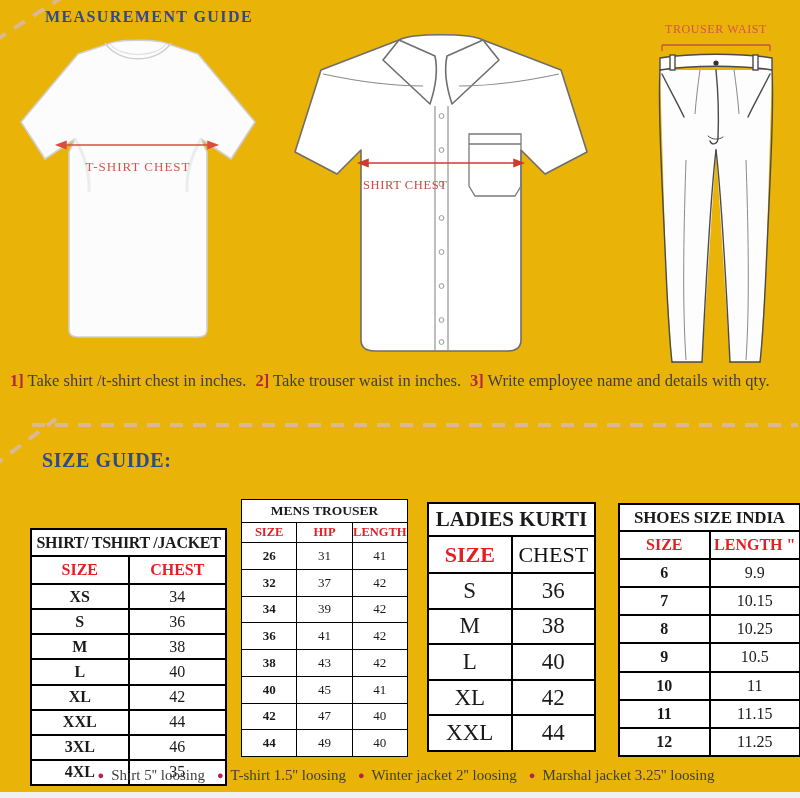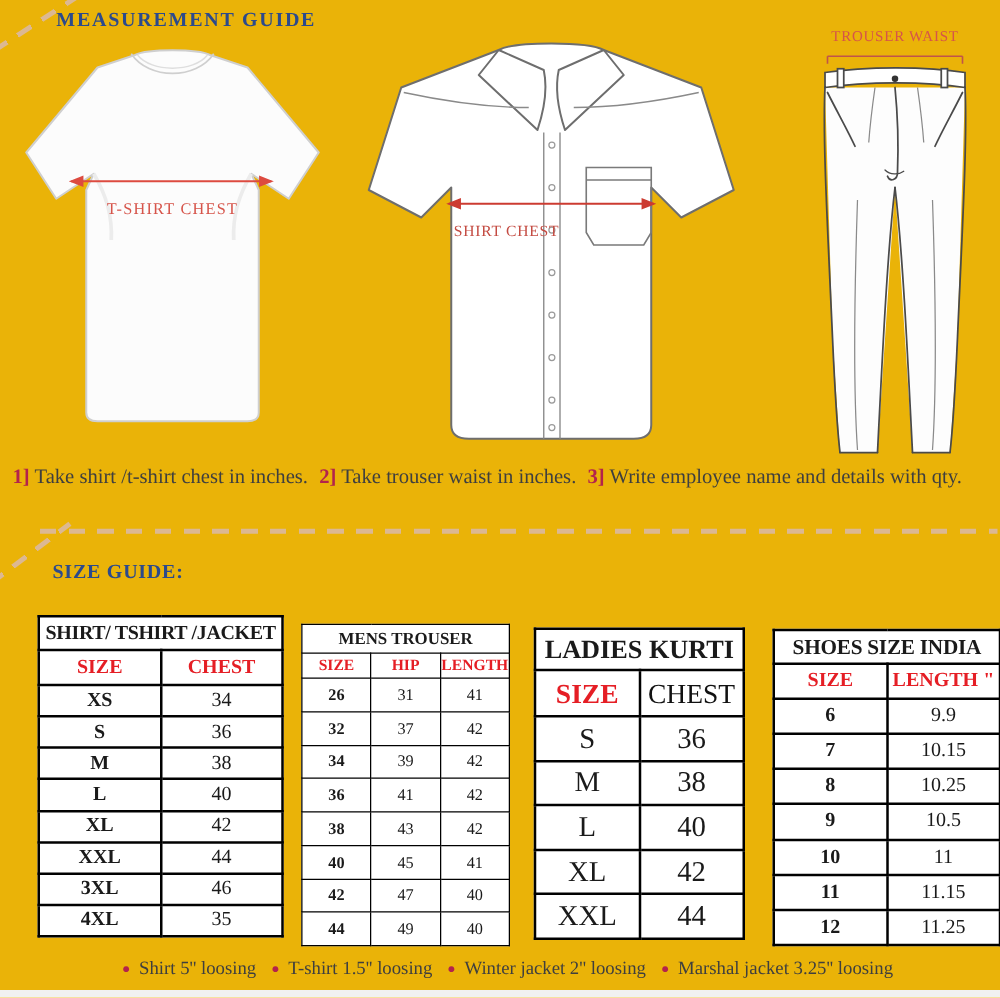--- a/index.html
+++ b/index.html
@@ -8,35 +8,35 @@
 
   
   .dash{position:absolute;height:4px;
         background:repeating-linear-gradient(90deg,#dcb892 0 13px,rgba(0,0,0,0) 13px 23px);}
   .dash-corner-tl{left:-12px;top:16px;width:84px;transform:rotate(-33deg);}
   .dash-sep{left:32px;top:423px;width:766px;}
   .dash-sep-bend{left:-16px;top:441px;width:80px;transform:rotate(-37deg);}
 
   .page-title{position:absolute;left:45px;top:8px;font-size:16px;font-weight:bold;
               letter-spacing:1.4px;color:#2c4a8c;}
-  .size-guide-heading{position:absolute;left:42px;top:449px;font-size:16px;font-weight:bold;
+  .size-guide-heading{position:absolute;left:42px;top:449px;font-size:20px;font-weight:bold;
               letter-spacing:.6px;color:#2c4a8c;}
 
   .fig{position:absolute;}
   .fig-tshirt{left:5px;top:30px;width:266px;height:330px;}
   .fig-shirt{left:285px;top:26px;width:312px;height:338px;}
   .fig-trouser{left:622px;top:20px;width:175px;height:350px;}
 
   .instructions{position:absolute;left:10px;top:371px;width:788px;white-space:nowrap;
                 font-size:16.5px;color:#3f3f3f;}
   .instructions .num{color:#b3234c;font-weight:bold;}
   .instructions .step{margin-right:9px;}
 
   .tbl{position:absolute;}
-  .tbl-0{left:30px;top:492px;width:197px;height:258px;}
+  .tbl-0{left:30px;top:528px;width:197px;height:258px;}
   .tbl-1{left:241px;top:499px;width:167px;height:258px;}
   .tbl-2{left:399px;top:502px;width:169px;height:250px;padding-left:28px;}
   .tbl-3{left:582px;top:503px;width:183px;height:254px;margin-left:36px;}
 
   table.sg{border-collapse:collapse;width:100%;height:100%;table-layout:fixed;background:#fff;}
   table.sg td{border:2px solid #000;text-align:center;vertical-align:middle;padding:0;
               color:#1a1a1a;overflow:hidden;}
   tr.tt td{font-weight:bold;}
   tr.th td.hr{color:#e51e25;font-weight:bold;}
   tr.th td.hk{color:#111;font-weight:normal;}

